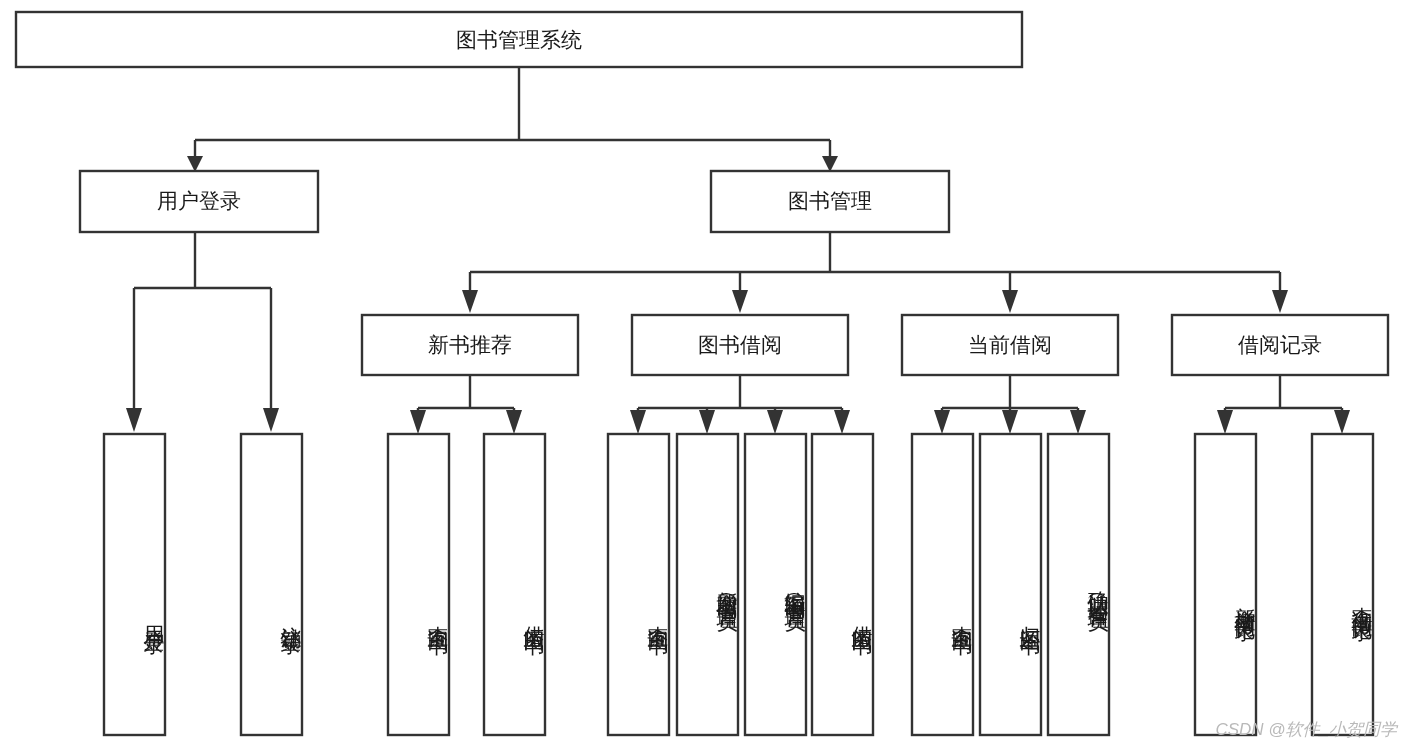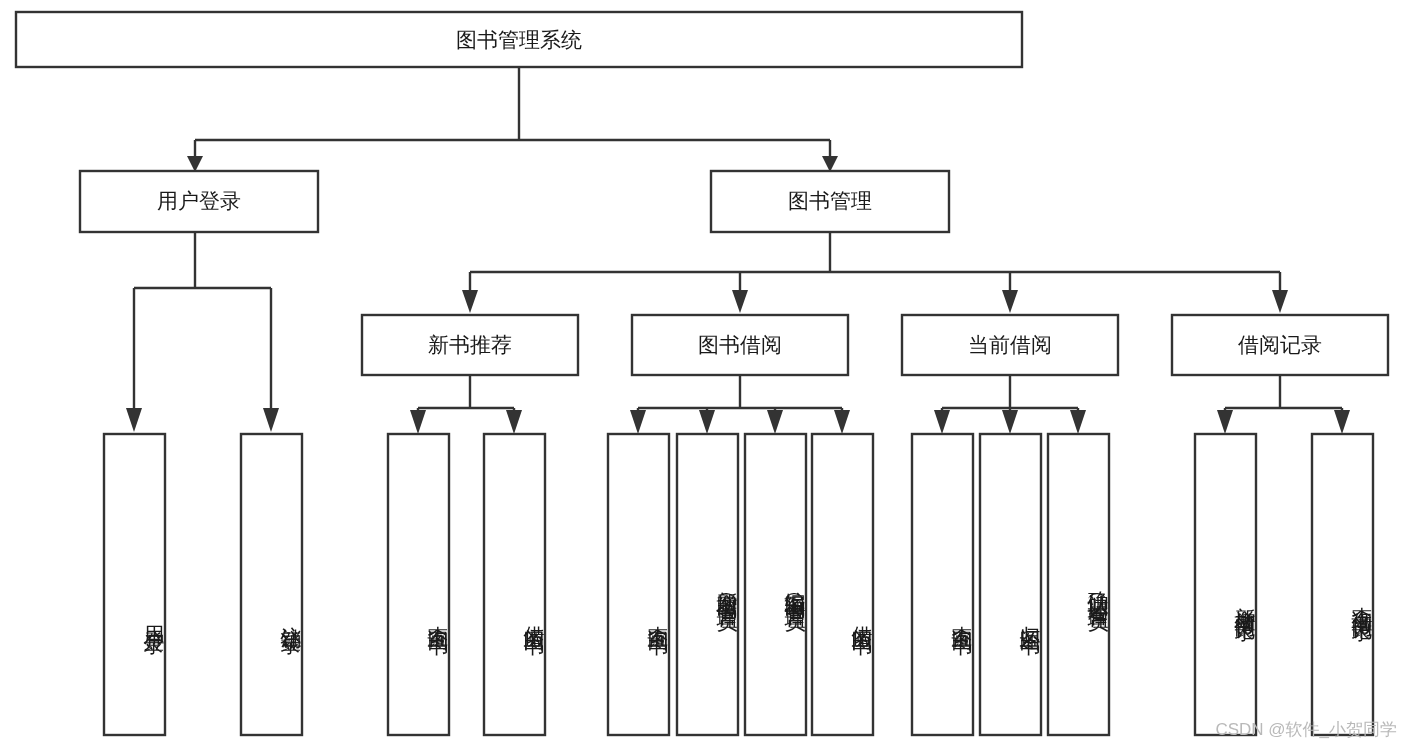--- a/index.html
+++ b/index.html
@@ -56,20 +56,21 @@
   }
   .watermark {
     position: absolute;
     right: 8px;
     bottom: 6px;
     font-family: "Liberation Sans", "DejaVu Sans", sans-serif;
     font-size: 17px;
     color: #b9b9b9;
     white-space: nowrap;
     pointer-events: none;
+    font-style: italic;
   }
 </style>
 </head>
 <body>
 
 <svg id="diagram" viewBox="0 0 1405 747" xmlns="http://www.w3.org/2000/svg">
 
   <g>
 
     <path class="connector" d="M519,67 L519,140 M195,140 L830,140"></path>

